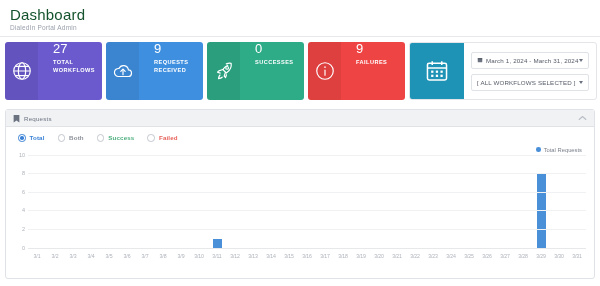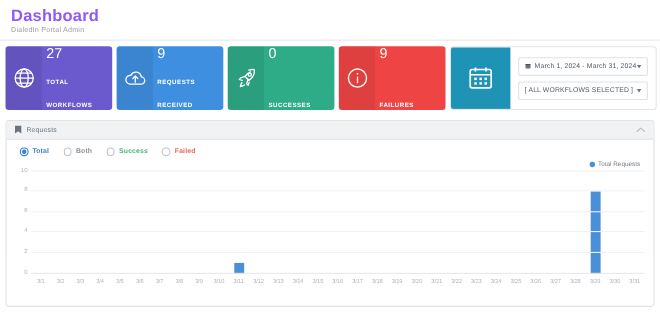--- a/index.html
+++ b/index.html
@@ -7,42 +7,42 @@
     width: 600px; height: 286px;
     background: #ffffff;
     font-family: "Liberation Sans", sans-serif;
     overflow: hidden;
   }
   #app { position: relative; width: 600px; height: 286px; background:#fff; }
 
   
   .page-header { padding: 6px 0 5px 10px; background:#fff; }
   .page-title {
-    font-size: 15px; color:#8b5cf6; font-weight: 700; letter-spacing:.2px;
+    font-size: 15px; color:#14532d; font-weight: 400; letter-spacing:.2px;
     line-height: 17px;
   }
   .page-subtitle {
     font-size: 6.5px; color:#9aa0ab; letter-spacing:.2px; margin-top:1px;
   }
   .hr-line { height:1px; background:#e6e8ec; width:100%; }
 
   
   .cards-row {
     display:flex; gap:4px; padding:5px 5px 0 5px; align-items:stretch;
     height:66px;
   }
   .stat-card {
     flex: 0 0 97px; height:58px; border-radius:3px; overflow:hidden;
     display:flex; align-items:stretch; color:#fff; position:relative;
   }
   .stat-icon-pane {
     flex: 0 0 33px; display:flex; align-items:center; justify-content:center;
     background: rgba(0,0,0,0.07);
   }
-  .stat-body { flex:1; display:flex; flex-direction:column; justify-content:space-between; padding-left:4px; }
+  .stat-body { flex:1; display:flex; flex-direction:column; justify-content:flex-start; padding-left:15px; }
   .stat-value { font-size:13px; font-weight:400; line-height:14px; margin-bottom:3px; }
   .stat-label { font-size:5.6px; font-weight:700; letter-spacing:.45px; line-height:7.5px; }
 
   
   .filter-card {
     flex: 0 0 188px; height:58px; border-radius:3px; overflow:hidden;
     display:flex; align-items:stretch; background:#fff;
     border:1px solid #e3e5e9;
   }
   .filter-icon-pane {

